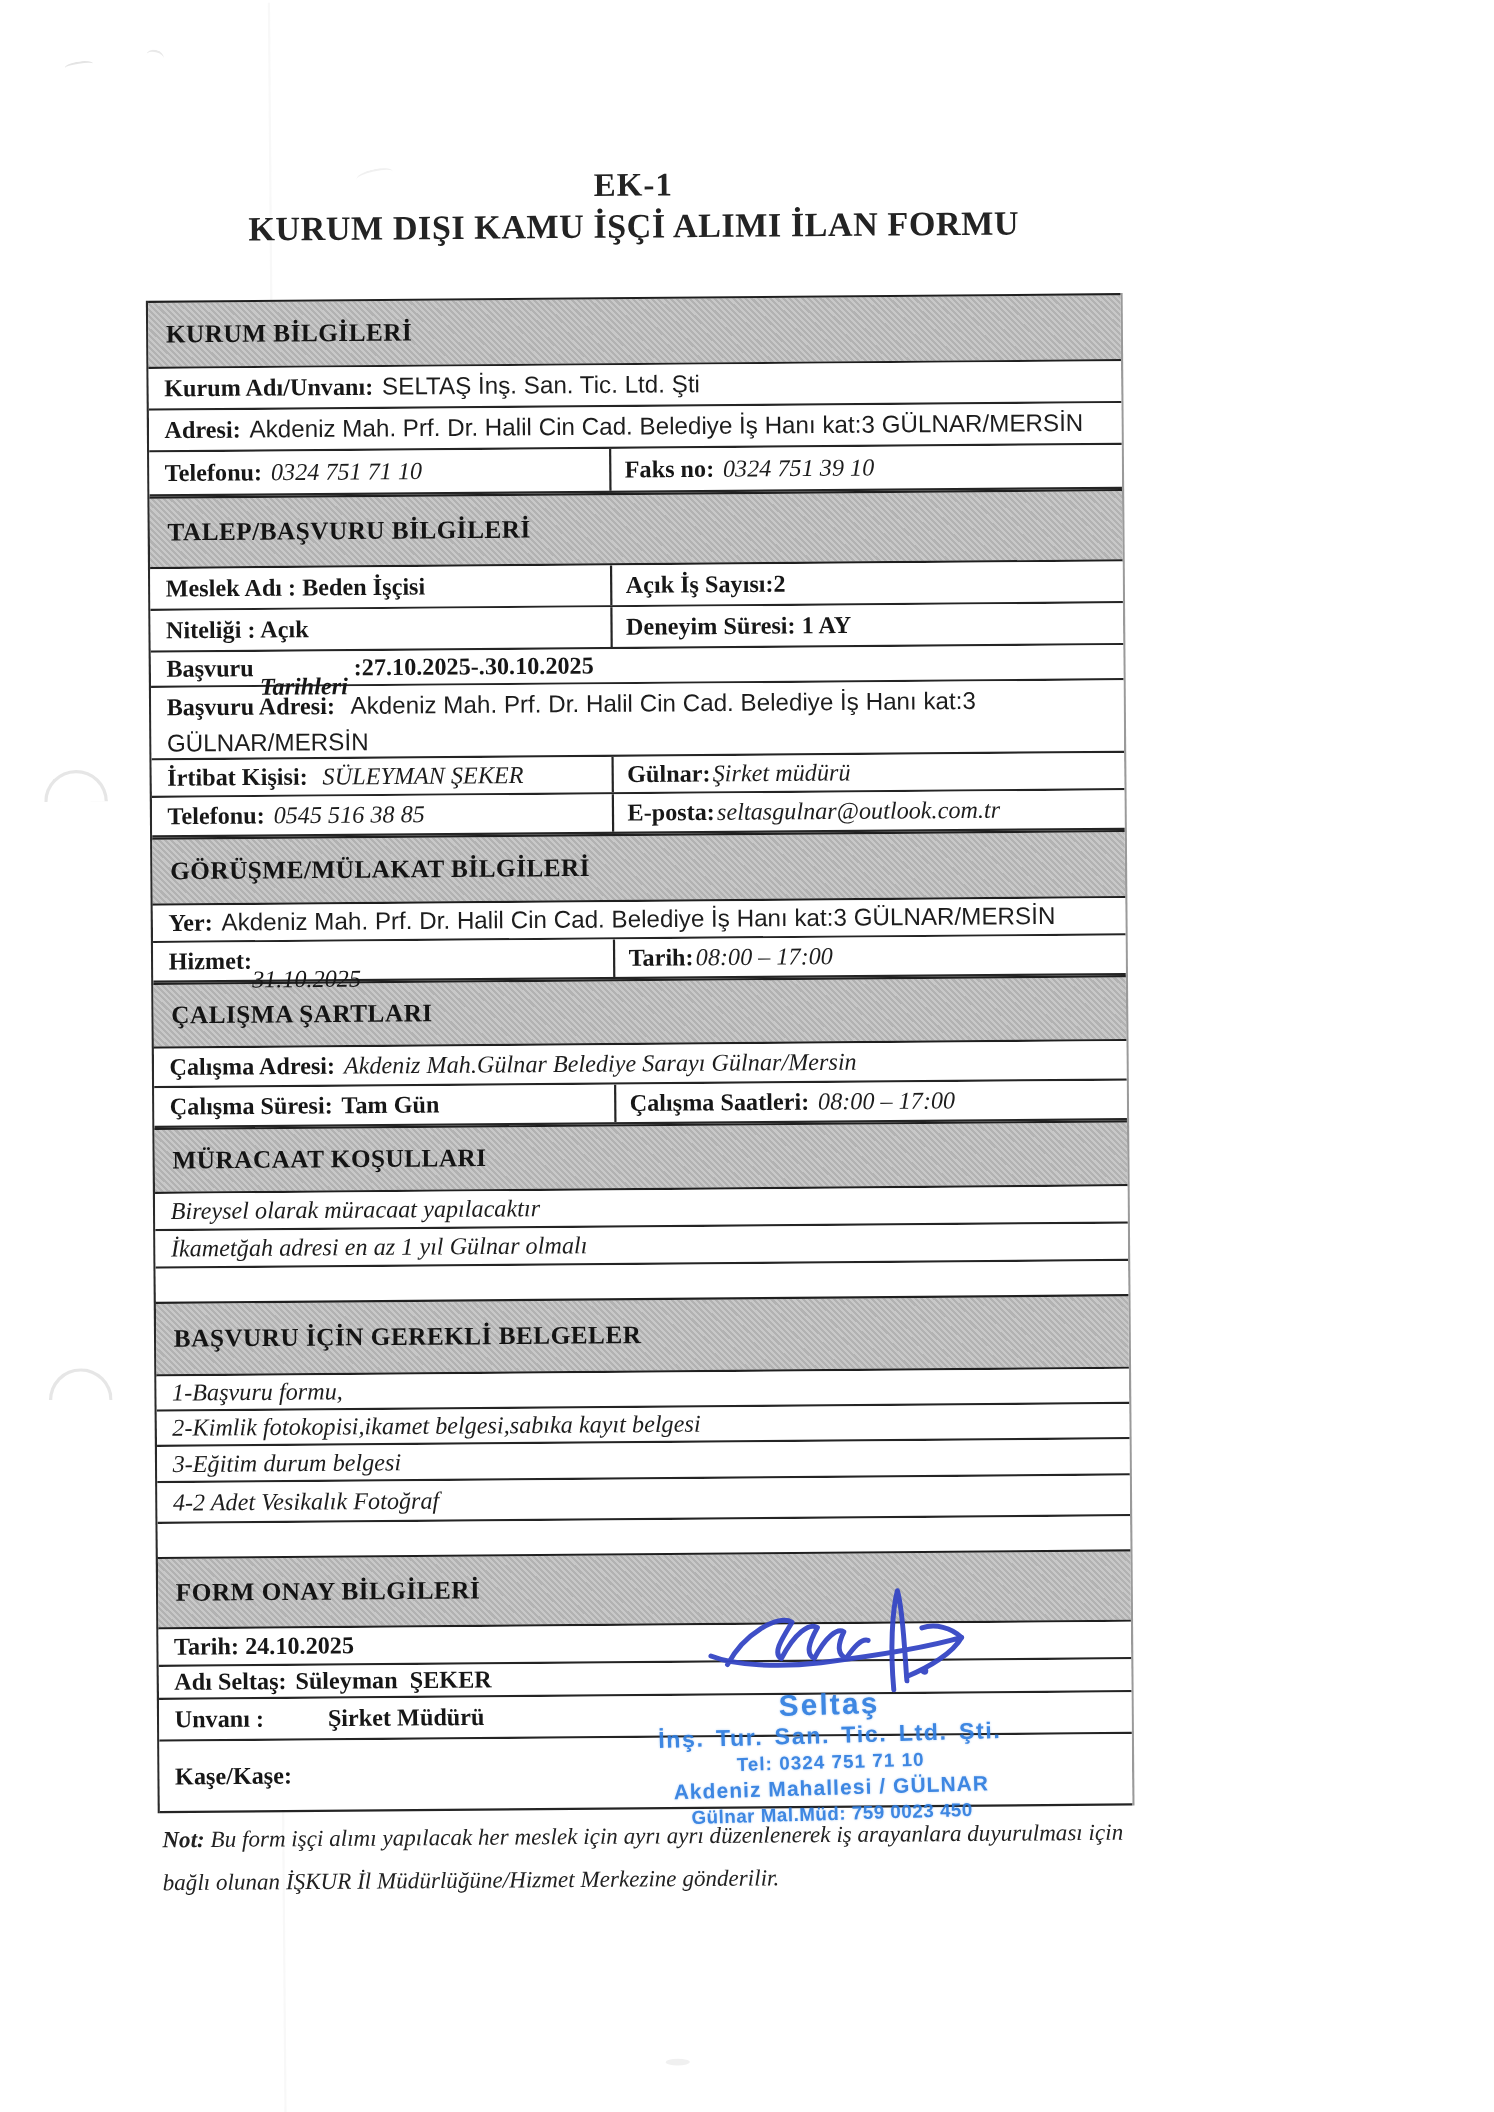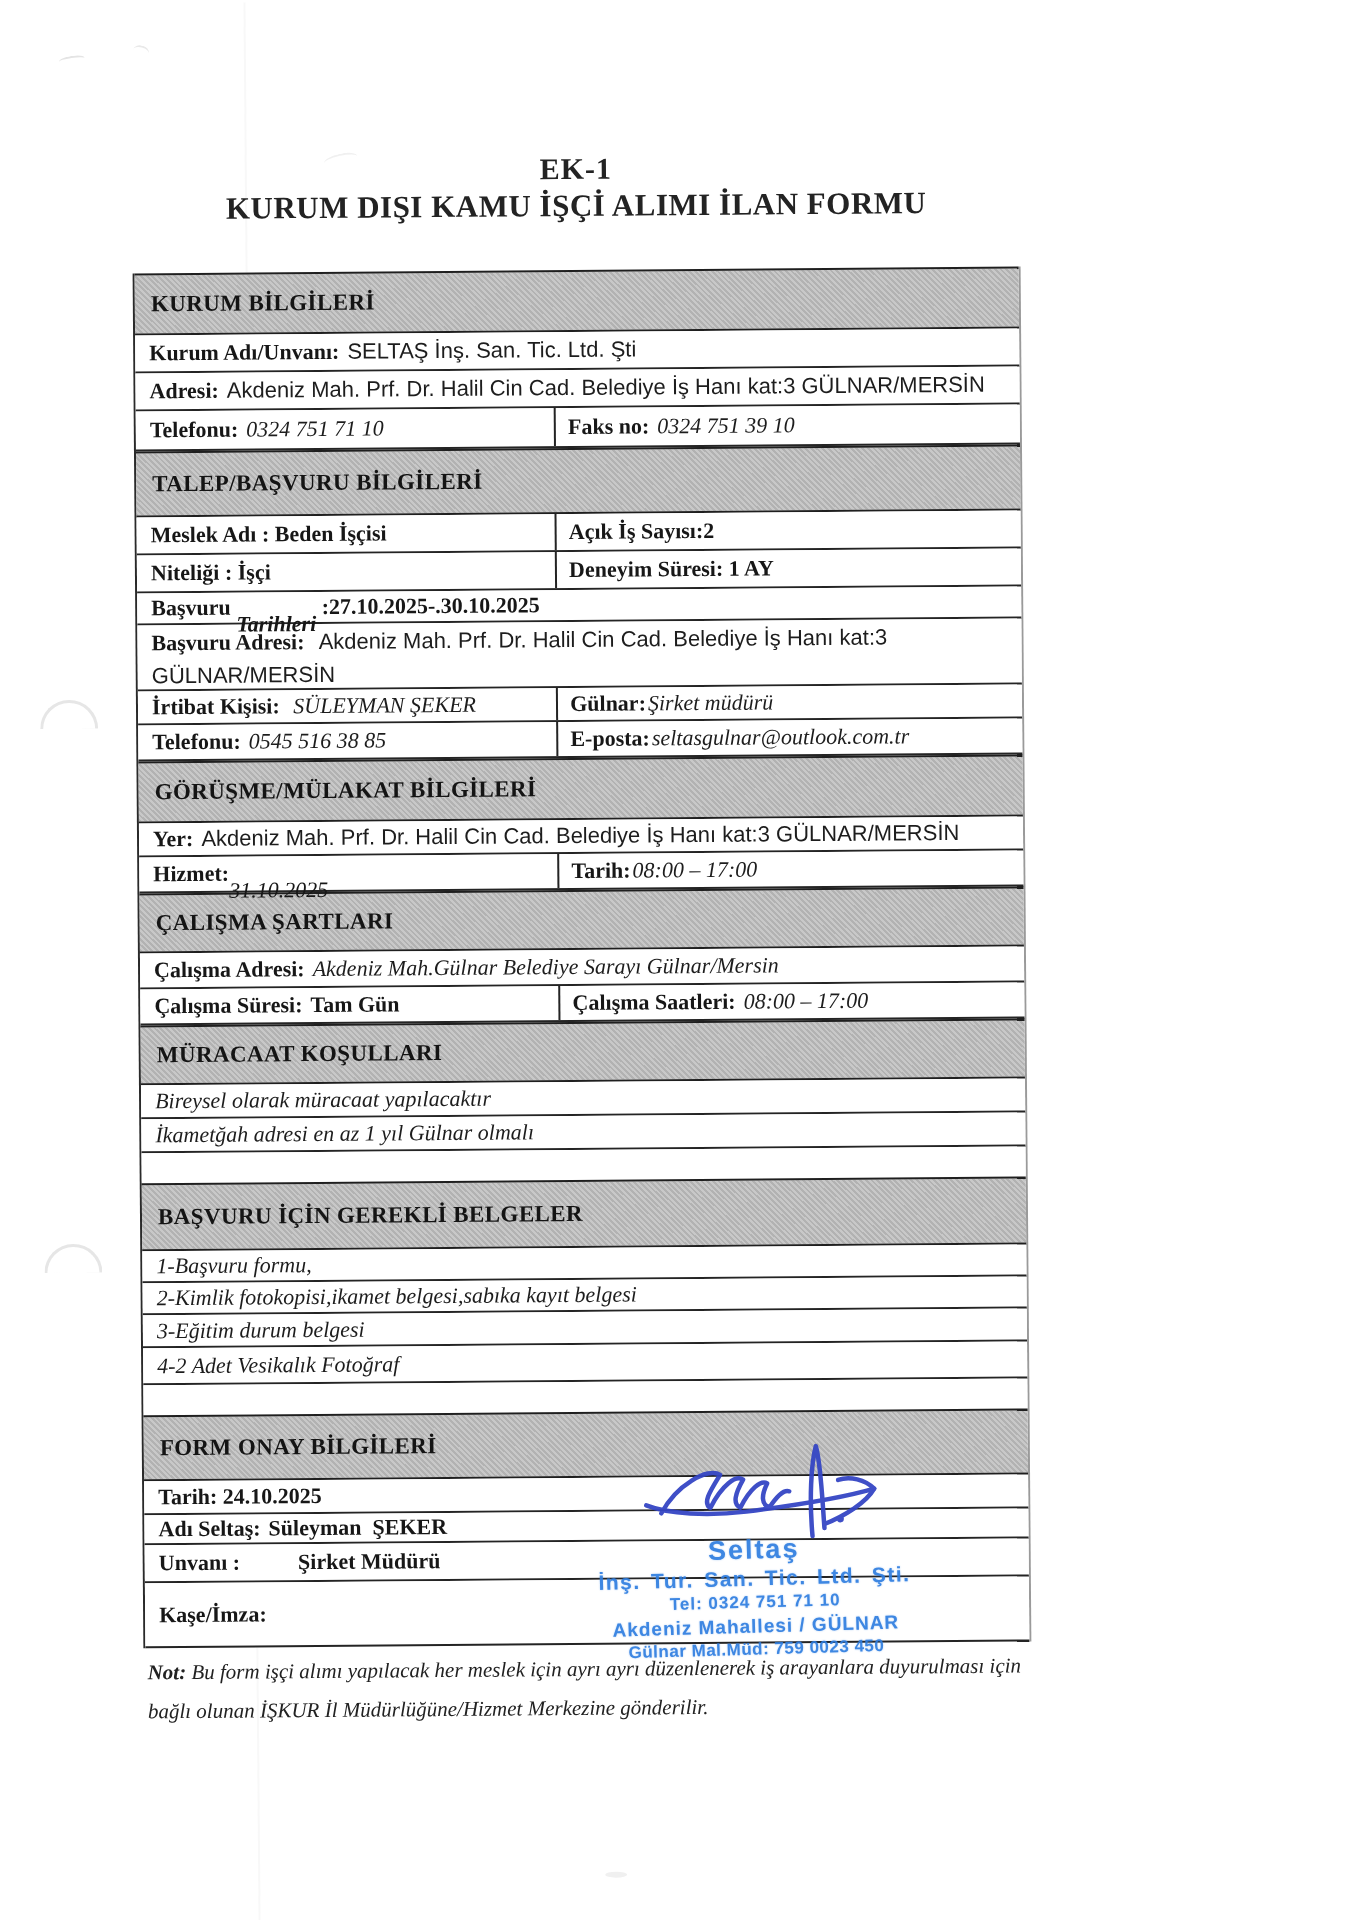--- a/index.html
+++ b/index.html
@@ -134,21 +134,21 @@
           <span class="vbold">Meslek Adı : Beden İşçisi</span>
         </div>
         <div class="c2">
           <span class="vbold">Açık İş Sayısı:2</span>
         </div>
       </div>
     </div>
     <div class="row" style="height:38px;padding-left:0">
       <div class="cells">
         <div class="c1" style="padding-left:14px">
-          <span class="vbold">Niteliği : İşçi</span>
+          <span class="vbold">Niteliği : Açık</span>
         </div>
         <div class="c2">
           <span class="vbold">Deneyim Süresi: 1 AY</span>
         </div>
       </div>
     </div>
     <div class="row" style="height:32px">
       <span class="vbold">Başvuru </span>
       <span class="vbi">Tarihleri</span>
       <span class="vbold"> :27.10.2025-.30.10.2025</span>
@@ -265,21 +265,21 @@
     </div>
     <div class="row" style="height:30px">
       <span class="lbl">Adı Seltaş:</span>
       <span class="vbold" style="margin-left:8px">Süleyman  ŞEKER</span>
     </div>
     <div class="row" style="height:38px">
       <span class="lbl">Unvanı :</span>
       <span class="vbold" style="margin-left:58px">Şirket Müdürü</span>
     </div>
     <div class="row" style="height:65px">
-      <span class="lbl">Kaşe/İmza:</span>
+      <span class="lbl">Kaşe/Kaşe:</span>
     </div>
   </div>
 
   <svg class="sig" width="300" height="170" viewBox="0 0 300 170">
     <g fill="none" stroke="#3546c4" stroke-width="4.5" stroke-linecap="round" stroke-linejoin="round" opacity="0.95">
       <path d="M45,122 C60,94 92,76 104,84 C94,100 86,112 94,117 C106,94 120,84 127,89 C119,103 116,113 124,117 C134,98 145,89 151,93 C145,105 145,114 153,117 C160,107 167,99 173,101"></path>
       <path d="M196,146 C193,110 195,74 200,56 C205,74 206,110 208,138"></path>
       <path d="M208,134 C228,126 250,113 258,99 C230,107 180,115 130,121 C92,125 52,123 30,114"></path>
       <path d="M258,99 C249,90 234,86 222,90"></path>
       <circle cx="224" cy="129" r="3.5" fill="#3546c4" stroke="none"></circle>

